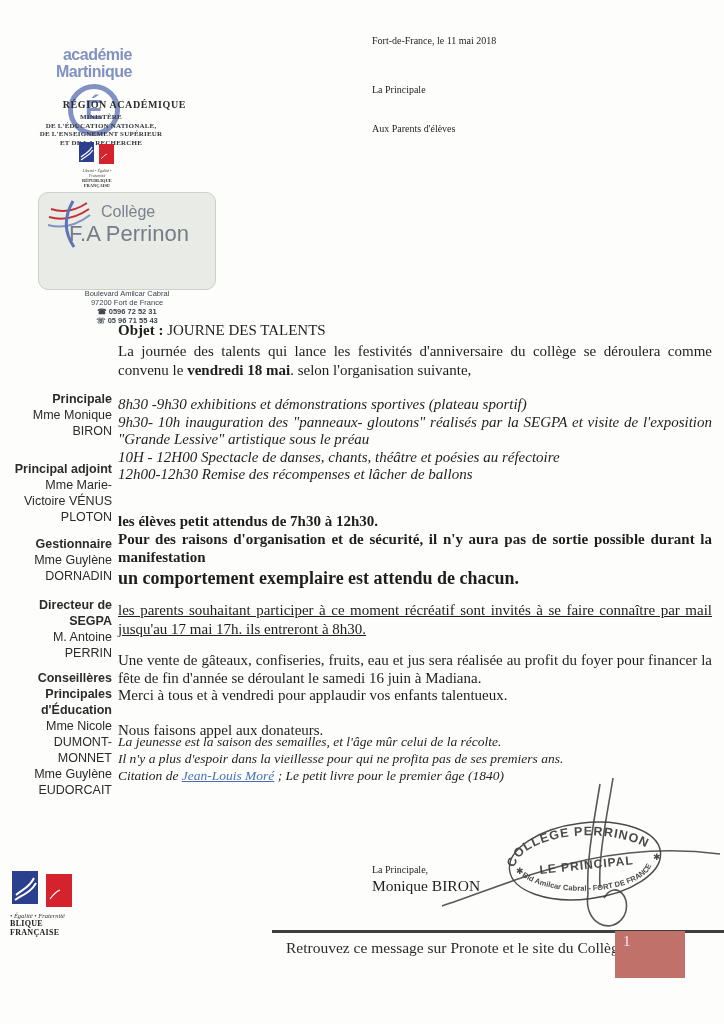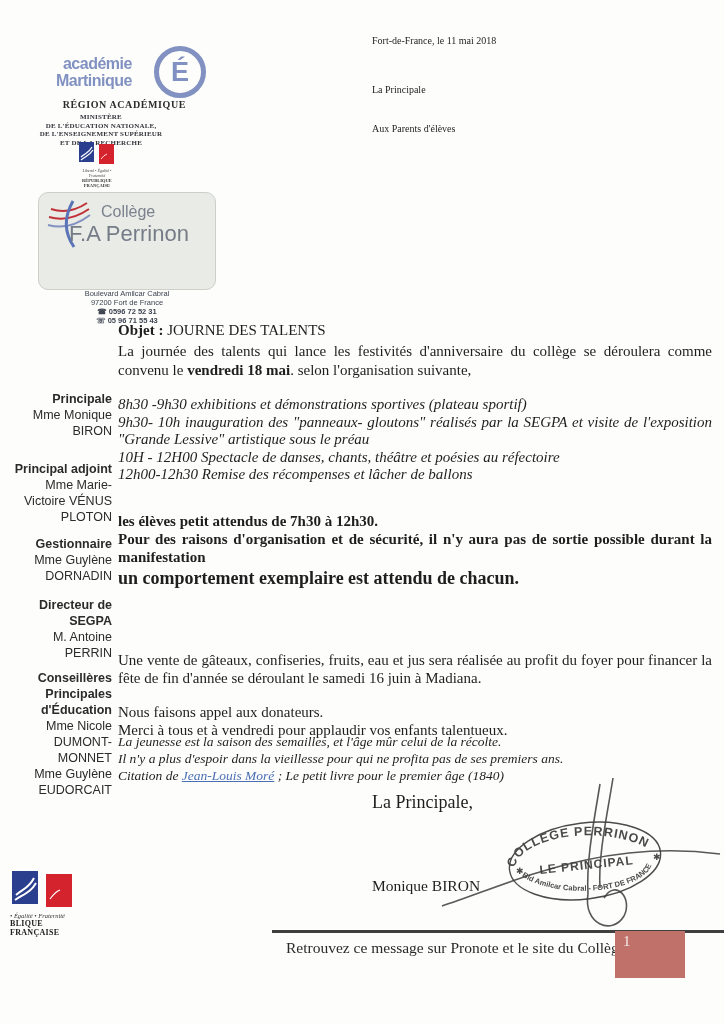--- a/index.html
+++ b/index.html
@@ -3,21 +3,21 @@
 <meta charset="utf-8">
 <style>
   html,body{margin:0;padding:0;}
   body{background:#888;}
   .page{
     position:relative; width:724px; height:1024px; margin:0 auto;
     background:#fdfdfc; overflow:hidden;
     font-family:"Liberation Serif", serif; color:#1e1e1e;
   }
   
-  .academie{position:absolute; left:56px; top:46px; display:flex; align-items:center; gap:22px;}
+  .academie{position:absolute; left:56px; top:46px; display:flex; align-items:center; gap:4px;flex-direction:column;}
   .academie-text{ text-align:right; color:#8191c1; font-family:"Liberation Sans",sans-serif;
     font-weight:bold; font-size:16px; line-height:17px; letter-spacing:-0.5px;}
   .academie-circle{ width:42px; height:42px; border:5px solid #8191c1; border-radius:50%;
     color:#8191c1; font-family:"Liberation Sans",sans-serif; font-weight:bold; font-size:27px;
     display:flex; align-items:center; justify-content:center;}
   .region{position:absolute; left:16px; top:99px; width:170px; text-align:right;
     font-size:10px; font-weight:bold; letter-spacing:0.6px; color:#2c2c2c;}
   .ministere{position:absolute; left:16px; top:113px; width:170px; text-align:center;
     font-size:7px; font-weight:bold; line-height:8.5px; color:#33343a; letter-spacing:0.2px;}
   .mini-flag{position:absolute; left:74px; top:142px; width:46px; text-align:center;}
@@ -50,21 +50,21 @@
   .objet{top:322px;}
   .intro{top:342px; text-align:justify; line-height:19px;}
   .schedule{top:396px; font-style:italic; line-height:17.5px; text-align:justify;}
   .boldblock{top:512px; font-weight:bold; line-height:18px; text-align:justify;}
   .bold3{font-size:18px; margin-top:3px;}
   .underl{top:601px; text-decoration:underline; text-align:justify; line-height:19px;}
   .vente{top:652px; text-align:justify; line-height:17.5px;}
   .quote{top:733px; font-style:italic; font-size:13.5px; line-height:17px;}
   .quote a{color:#4a6fb5;}
   
-  .closing{position:absolute; left:372px; top:792px; font-size:18px;}
+  .closing{position:absolute; left:372px; top:864px; font-size:10px;}
   .signame{position:absolute; left:372px; top:877px; font-size:15.5px;}
   .stamp-svg{position:absolute; left:440px; top:776px;}
   
   .rep-logo{position:absolute; left:10px; top:871px; width:80px;}
   .rep-cap1{font-size:6.5px; font-style:italic; color:#333; margin-top:1px;}
   .rep-cap2{font-size:8px; font-weight:bold; color:#222; letter-spacing:0.3px;}
   .footer-bar{position:absolute; left:272px; top:930px; width:452px; border-top:3px solid #3f3f3f;}
   .footer-msg{padding:6px 0 0 14px; font-size:15.5px; color:#2a2a2a;}
   .page-badge{position:absolute; left:615px; top:931px; width:70px; height:45px;
     color:#f4ece9; font-size:15px; padding:2px 0 0 0; text-indent:8px;}
@@ -166,25 +166,26 @@
     <div>10H - 12H00 Spectacle de danses, chants, théâtre et poésies au réfectoire</div>
     <div>12h00-12h30  Remise des récompenses et lâcher de ballons</div>
   </div>
 
   <div class="bodycol boldblock" style="position:absolute;">
     <div>les élèves petit attendus de 7h30 à 12h30.</div>
     <div>Pour des raisons d'organisation et de sécurité, il n'y aura pas de sortie possible durant la manifestation</div>
     <div class="bold3">un comportement exemplaire est attendu de chacun.</div>
   </div>
 
+  <div class="bodycol underl" style="position:absolute;">les parents souhaitant participer à ce moment récréatif sont invités à se faire connaître par mail jusqu'au 17 mai 17h. ils entreront à 8h30.</div>
 
   <div class="bodycol vente" style="position:absolute;">
     <div>Une vente de gâteaux, confiseries, fruits, eau et jus sera réalisée au profit du foyer pour financer la fête de fin d'année se déroulant le samedi 16 juin à Madiana.</div>
+    <div>Merci à tous et à vendredi pour applaudir vos enfants talentueux.</div>
     <div style="margin-top:17px;">Nous faisons appel aux donateurs.</div>
-    <div>Merci à tous et à vendredi pour applaudir vos enfants talentueux.</div>
   </div>
 
   <div class="bodycol quote" style="position:absolute;">
     <div>La jeunesse est la saison des semailles, et l'âge mûr celui de la récolte.</div>
     <div>Il n'y a plus d'espoir dans la vieillesse pour qui ne profita pas de ses premiers ans.</div>
     <div>
       <span>Citation de </span><a href="#">Jean-Louis Moré</a><span> ; Le petit livre pour le premier âge (1840)</span>
     </div>
   </div>
 

